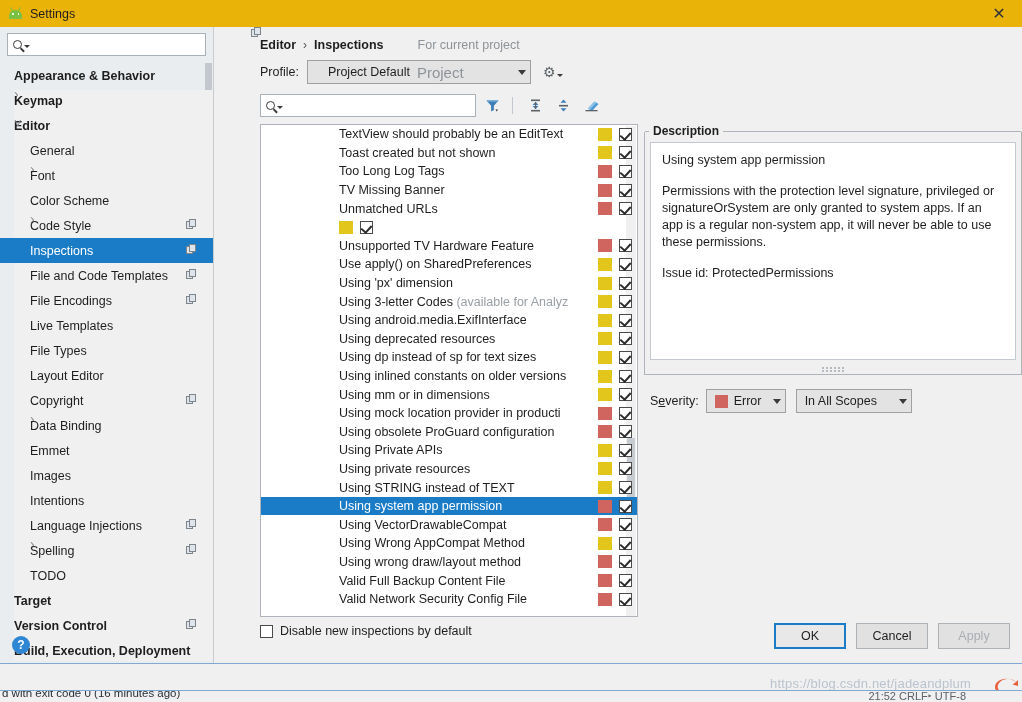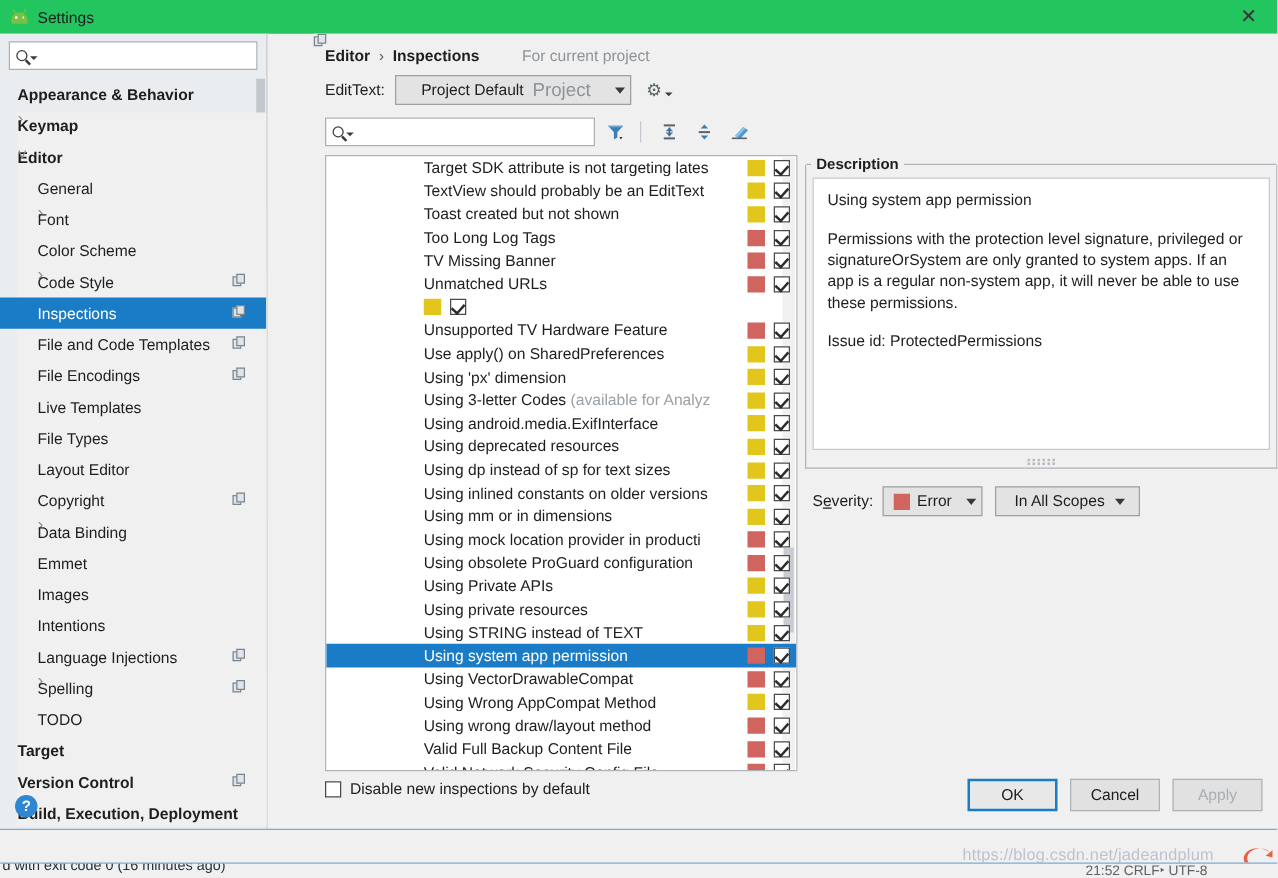--- a/index.html
+++ b/index.html
@@ -11,21 +11,21 @@
     font-family: "Liberation Sans", sans-serif;
     font-size: 12px;
     color: #1e1e1e;
     -webkit-font-smoothing: antialiased;
   }
   #app { position: relative; width: 1022px; height: 702px; background: #f0f0f0; }
 
   
   .titlebar {
     position: absolute; left: 0; top: 0; width: 1022px; height: 27px;
-    background: #22c55e;
+    background: #eab308;
   }
   .titlebar .tb-inner { display: flex; align-items: center; height: 27px; padding-left: 8px; }
   .android-icon { width: 15px; height: 13px; position: relative; margin-right: 7px; }
   .android-icon .body {
     position: absolute; left: 1px; top: 3px; width: 13px; height: 9px;
     background: #7ac043; border-radius: 6px 6px 1px 1px;
   }
   .android-icon .ant1, .android-icon .ant2 {
     position: absolute; width: 1px; height: 4px; background: #7ac043; top: 0px;
   }
@@ -110,21 +110,21 @@
   .bc-sep { color: #555; margin: 0 7px; font-size: 12px; }
   .bc-note { color: #8d9398; font-size: 12.5px; margin-left: 18px; display: flex; align-items: center; }
   .bc-note .copy-badge { position: static; margin-right: 5px; display:inline-block; }
 
   .profile-row { display: flex; align-items: center; padding: 7px 0 0 9px; }
   .profile-label { font-size: 12.5px; margin-right: 8px; }
   .combo {
     height: 24px; background: #e3e3e3; border: 1px solid #a0a0a0;
     display: flex; align-items: center; padding: 0 4px 0 8px; cursor: default;
   }
-  .combo.profile-combo { width: 189px; justify-content: space-between; padding-left: 20px; }
+  .combo.profile-combo { width: 224px; justify-content: space-between; padding-left: 20px; }
   .combo .cval { font-size: 12.5px; }
   .combo .cmuted { color: #8d9398; font-size: 15px; margin-left: 7px; }
   .chev {
     width: 0; height: 0; border-left: 4px solid transparent; border-right: 4px solid transparent;
     border-top: 5px solid #3a3a3a; margin-left: 8px;
   }
   .gear-wrap { display: flex; align-items: center; margin-left: 12px; cursor: pointer; }
   .gear { font-size: 14px; color: #5b6468; line-height: 1; }
 
   
@@ -187,21 +187,21 @@
     position: absolute; bottom: 1px; left: 50%; transform: translateX(-50%);
     width: 22px; height: 6px;
   }
   .grip span {
     position: absolute; width: 2px; height: 2px; background: #b5bbc0;
   }
   .severity-row { display: flex; align-items: center; margin-top: 14px; padding-left: 6px; }
   .sev-label { font-size: 12.5px; margin-right: 7px; }
   .sev-label u { text-decoration: underline; }
   .combo.sev-combo { width: 80px; justify-content: space-between; }
-  .combo.scope-combo { width: 116px; margin-left: 10px; justify-content: center; }
+  .combo.scope-combo { width: 116px; margin-left: 10px; justify-content: space-between; }
   .sev-swatch { width: 13px; height: 13px; background: #d0645e; margin-right: 6px; flex: 0 0 auto; }
 
   
   .disable-row {
     position: absolute; left: 9px; top: 597px; display: flex; align-items: center;
   }
   .disable-row .cbx { margin-right: 7px; }
   .disable-label { font-size: 12.5px; }
 
   
@@ -401,21 +401,21 @@
       <span class="bc-note">
         <span class="copy-badge">
             <i class="b1"></i>
             <i class="b2"></i>
           </span>
         <span>For current project</span>
       </span>
     </div>
 
     <div class="profile-row">
-      <span class="profile-label">EditText:</span>
+      <span class="profile-label">Profile:</span>
       <div class="combo profile-combo">
         <span style="display:flex;align-items:center;">
           <span class="cval">Project Default</span>
           <span class="cmuted">Project</span>
         </span>
         <span class="chev"></span>
       </div>
       <span class="gear-wrap">
         <span class="gear">⚙</span>
         <span class="caret-sm" style="margin-top:6px;"></span>
@@ -461,25 +461,20 @@
         </svg>
       </span>
     </div>
 
     <div class="content-row">
 
       <div class="list-panel" id="list-panel">
         <div class="list-vscroll">
           <div class="thumb" style="top:312px;height:68px;"></div>
         </div>
-      <div class="insp-row">
-            <span class="insp-name"><span>Target SDK attribute is not targeting lates</span></span>
-            <span class="sev-chip warn"></span>
-            <span class="cbx checked"></span>
-          </div>
           <div class="insp-row">
             <span class="insp-name"><span>TextView should probably be an EditText</span></span>
             <span class="sev-chip warn"></span>
             <span class="cbx checked"></span>
           </div>
           <div class="insp-row">
             <span class="insp-name"><span>Toast created but not shown</span></span>
             <span class="sev-chip warn"></span>
             <span class="cbx checked"></span>
           </div>

